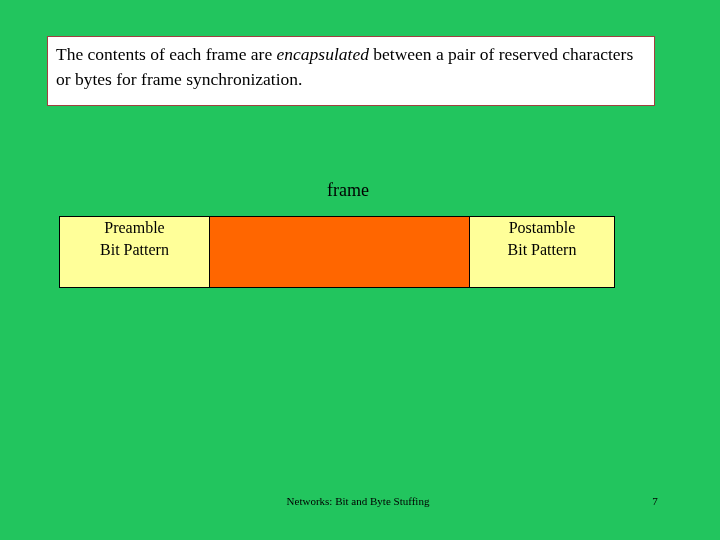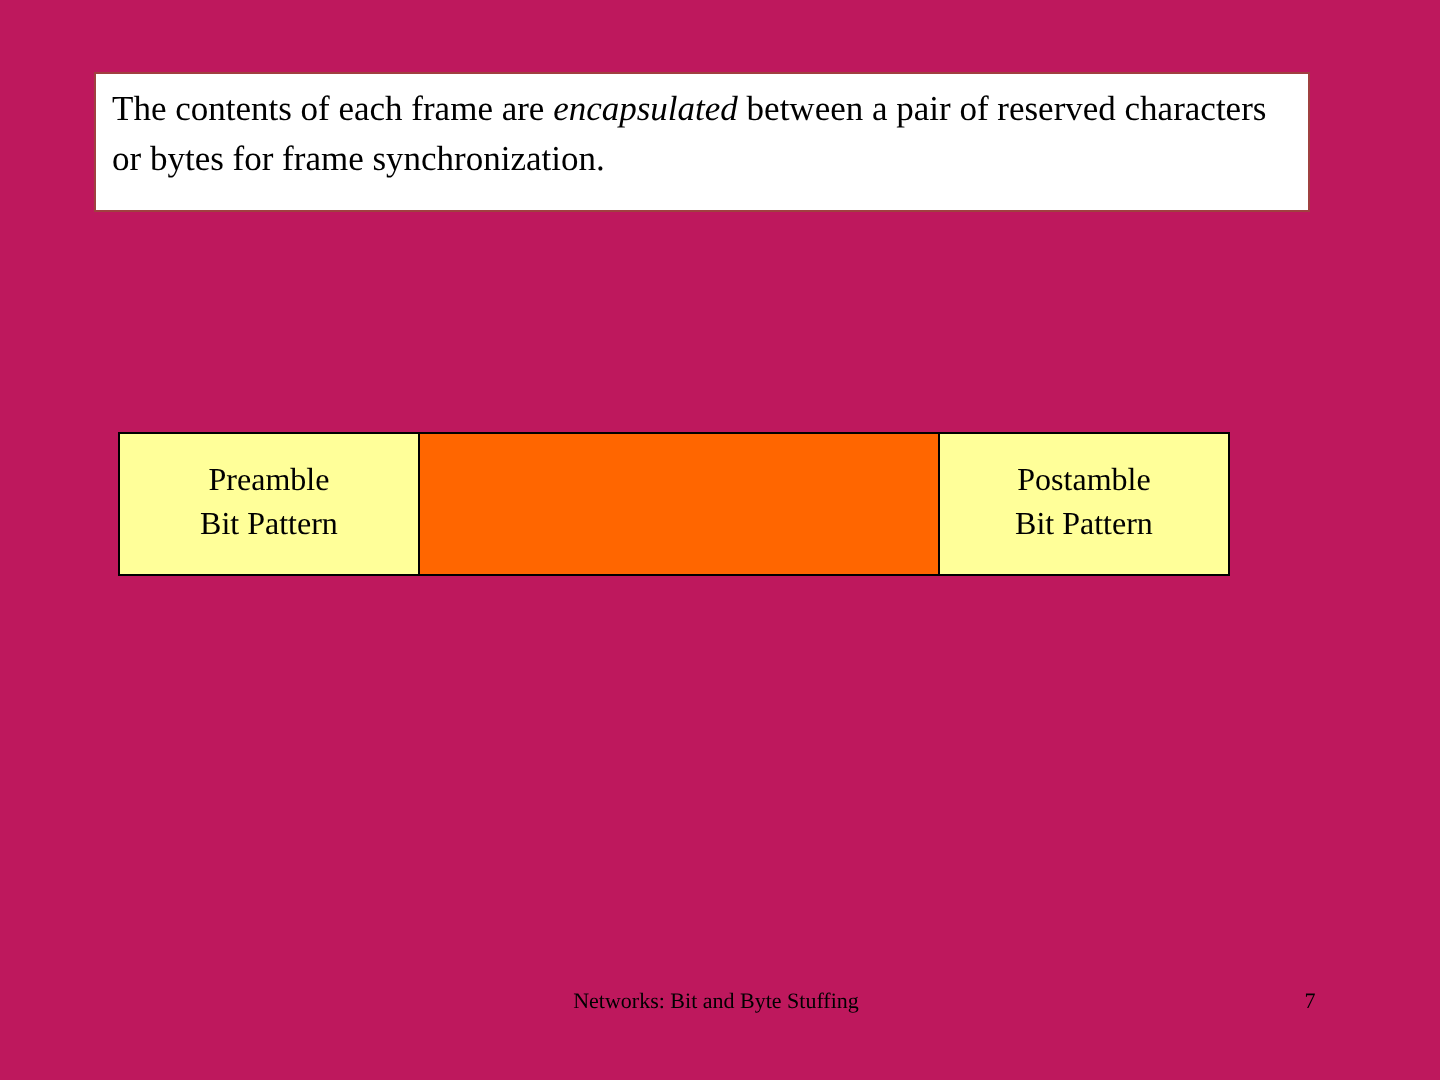--- a/index.html
+++ b/index.html
@@ -14,21 +14,21 @@
     position: relative;
     overflow: hidden;
   }
 
   #slide {
     position: absolute;
     left: 0;
     top: 0;
     width: 720px;
     height: 540px;
-    background: #be185d;
+    background: #22c55e;
   }
 
   
   #statement-box {
     position: absolute;
     left: 47px;
     top: 36px;
     width: 608px;
     height: 70px;
     box-sizing: border-box;
@@ -69,21 +69,20 @@
     top: 216px;
     width: 579px;
     height: 72px;
     box-sizing: border-box;
     display: flex;
     flex-direction: row;
   }
   .seg {
     box-sizing: border-box;
     display: flex;
-    align-items: center;
     justify-content: center;
     text-align: center;
     font-size: 16px;
     line-height: 22px;
     color: #000000;
   }
   #seg-preamble {
     width: 151px;
     background: #ffff99;
     border: 1.5px solid #000000;
@@ -133,20 +132,23 @@
 <body>
 
 <div id="slide">
 
   <div id="statement-box">
     <div id="statement-text">
       <span>The contents of each frame are </span><span class="ital">encapsulated</span><span> between a pair of reserved characters or bytes for frame synchronization.</span>
     </div>
   </div>
 
+  <div id="frame-caption">
+    <span id="frame-caption-inner">frame</span>
+  </div>
 
   <div id="frame-bar">
 
     <div class="seg" id="seg-preamble">
       <div>
         <span class="seg-lines">Preamble</span>
         <span class="seg-lines">Bit Pattern</span>
       </div>
     </div>
 

